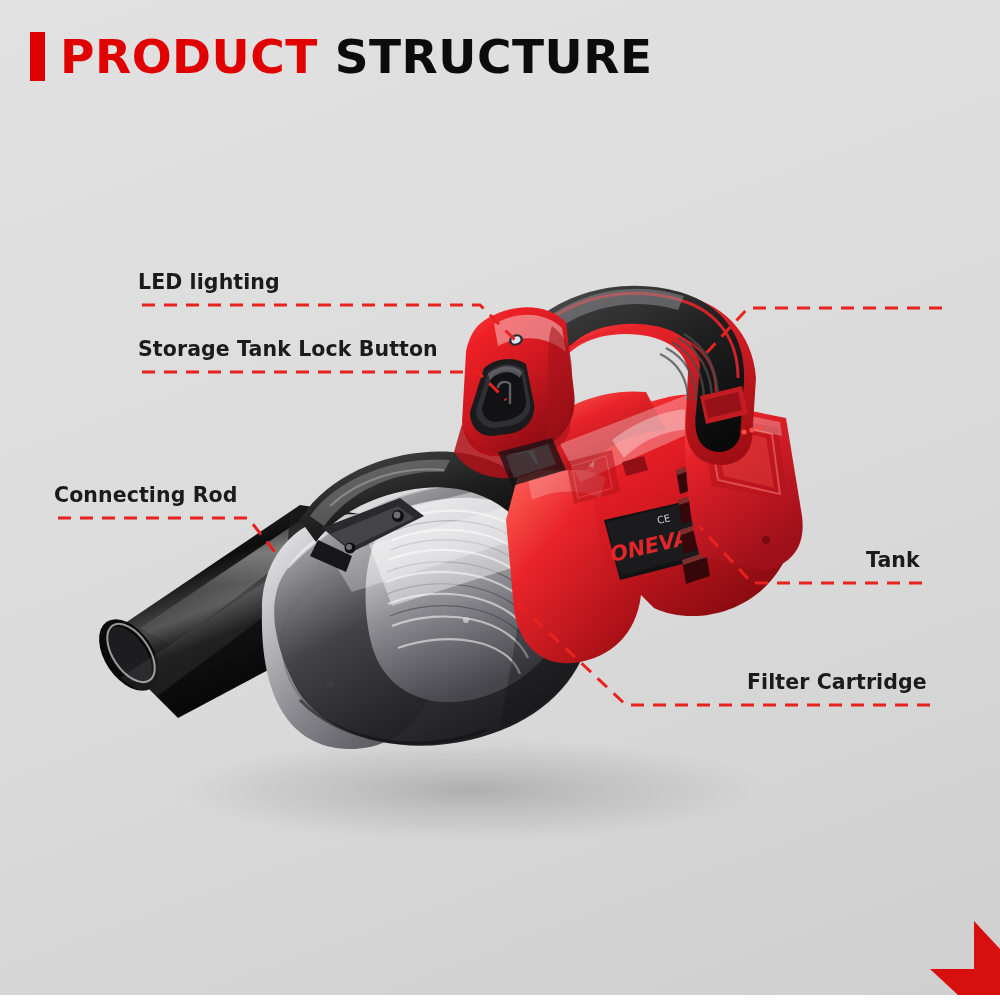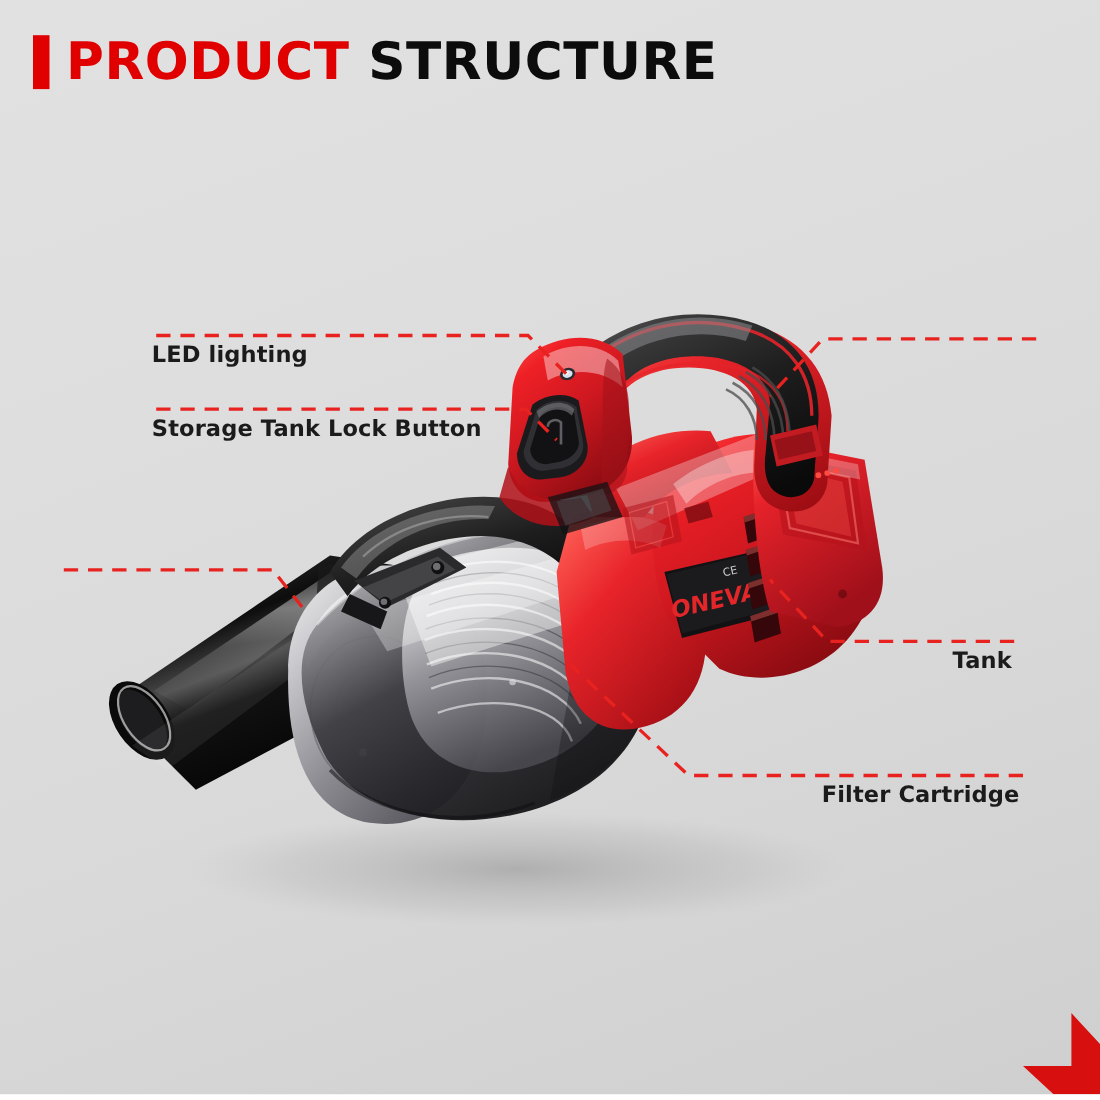--- a/index.html
+++ b/index.html
@@ -42,21 +42,20 @@
   .title-black { color: #0c0c0c; }
 
   
   .callout {
     position: absolute;
     font-size: 20.5px;
     font-weight: 600;
     color: #1b1b1b;
     white-space: nowrap;
     letter-spacing: 0.1px;
-    margin-top: 40px;
   }
 
   
   .corner-mark {
     position: absolute;
     right: 0;
     bottom: 0;
     width: 90px;
     height: 90px;
   }
@@ -382,20 +381,21 @@
       <path d="M922,583 L752,583 L700,527"></path>
 
       <path d="M930,705 L626,705 L512,598"></path>
     </g>
   </svg>
 
   <div class="callout" style="left:138px; top:270px;">LED lighting</div>
 
   <div class="callout" style="left:138px; top:337px;">Storage Tank Lock Button</div>
 
+  <div class="callout" style="left:54px; top:483px;">Connecting Rod</div>
 
 
   <div class="callout" style="left:866px; top:548px;">Tank</div>
 
   <div class="callout" style="left:747px; top:670px;">Filter Cartridge</div>
 
   <svg class="corner-mark" viewBox="0 0 90 90">
     <polygon points="64,16 90,44 90,90 48,90 20,64 64,64" fill="#d80f0f"></polygon>
   </svg>
 

